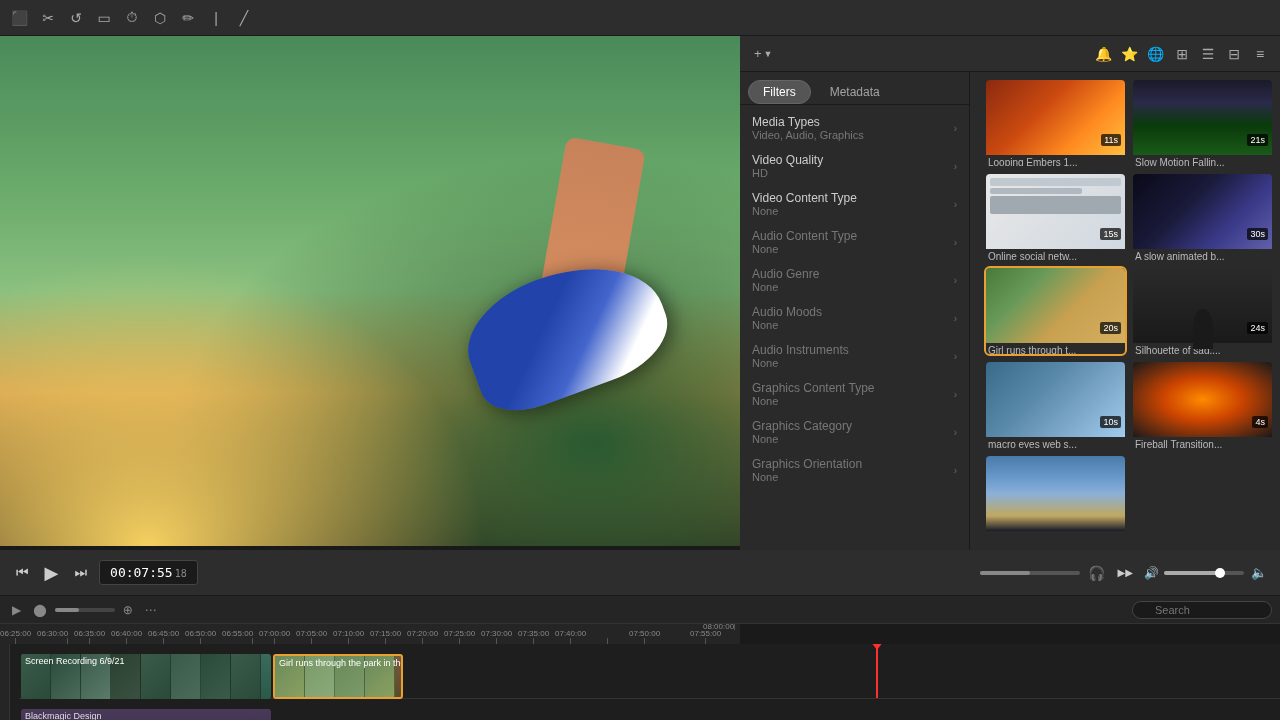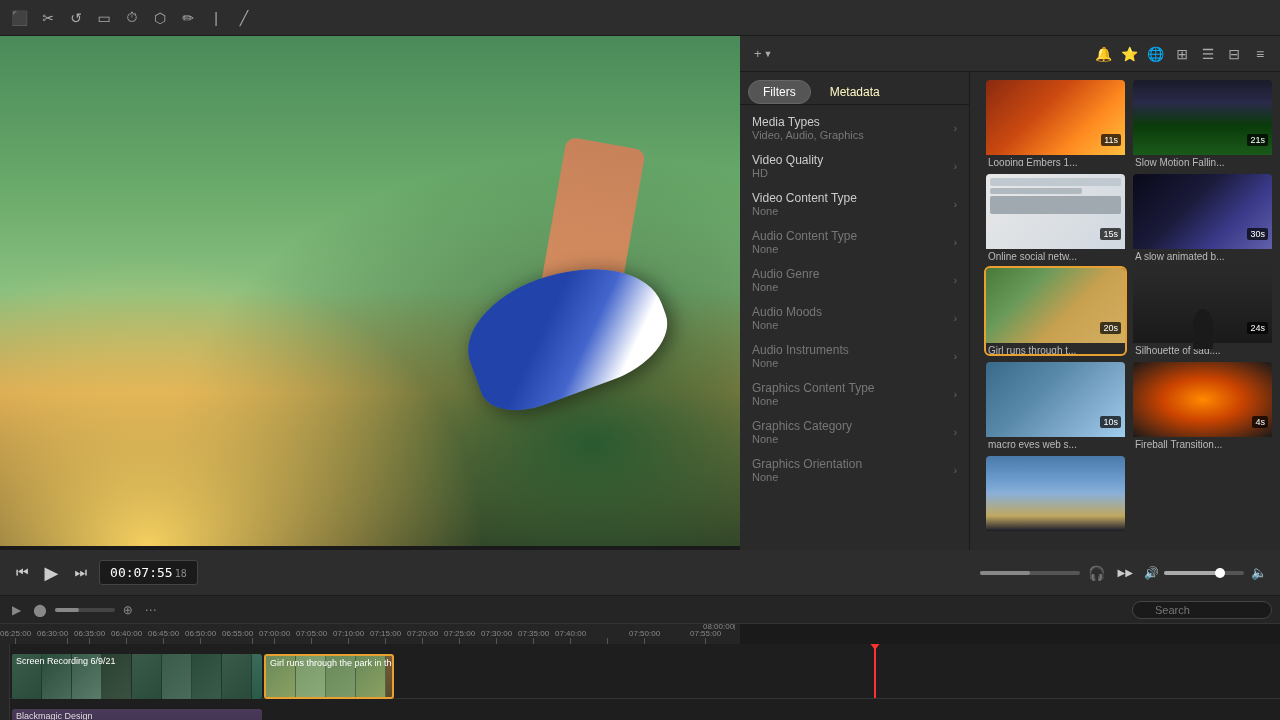--- a/index.html
+++ b/index.html
@@ -146,21 +146,21 @@
     }
     .filters-tabs {
       display: flex;
       padding: 8px 8px 0;
       gap: 4px;
       border-bottom: 1px solid #1a1a1a;
     }
     .filter-tab {
       padding: 4px 14px;
       font-size: 12px;
-      color: #fef9c3;
+      color: #a3a3a3;
       cursor: pointer;
       border-radius: 12px;
       border: 1px solid transparent;
     }
     .filter-tab.active {
       background: #555;
       color: #fff;
       border-color: #666;
     }
     .filter-list {
@@ -372,20 +372,21 @@
     }
     .timeline-left-panel {
       width: 10px;
       background: #252525;
       border-right: 1px solid #333;
     }
     .timeline-tracks {
       flex: 1;
       position: relative;
       overflow: hidden;
+      margin-left: 9px;
     }
 
     
     .video-track {
       height: 55px;
       display: flex;
       align-items: stretch;
       border-bottom: 1px solid #333;
       position: relative;
     }

